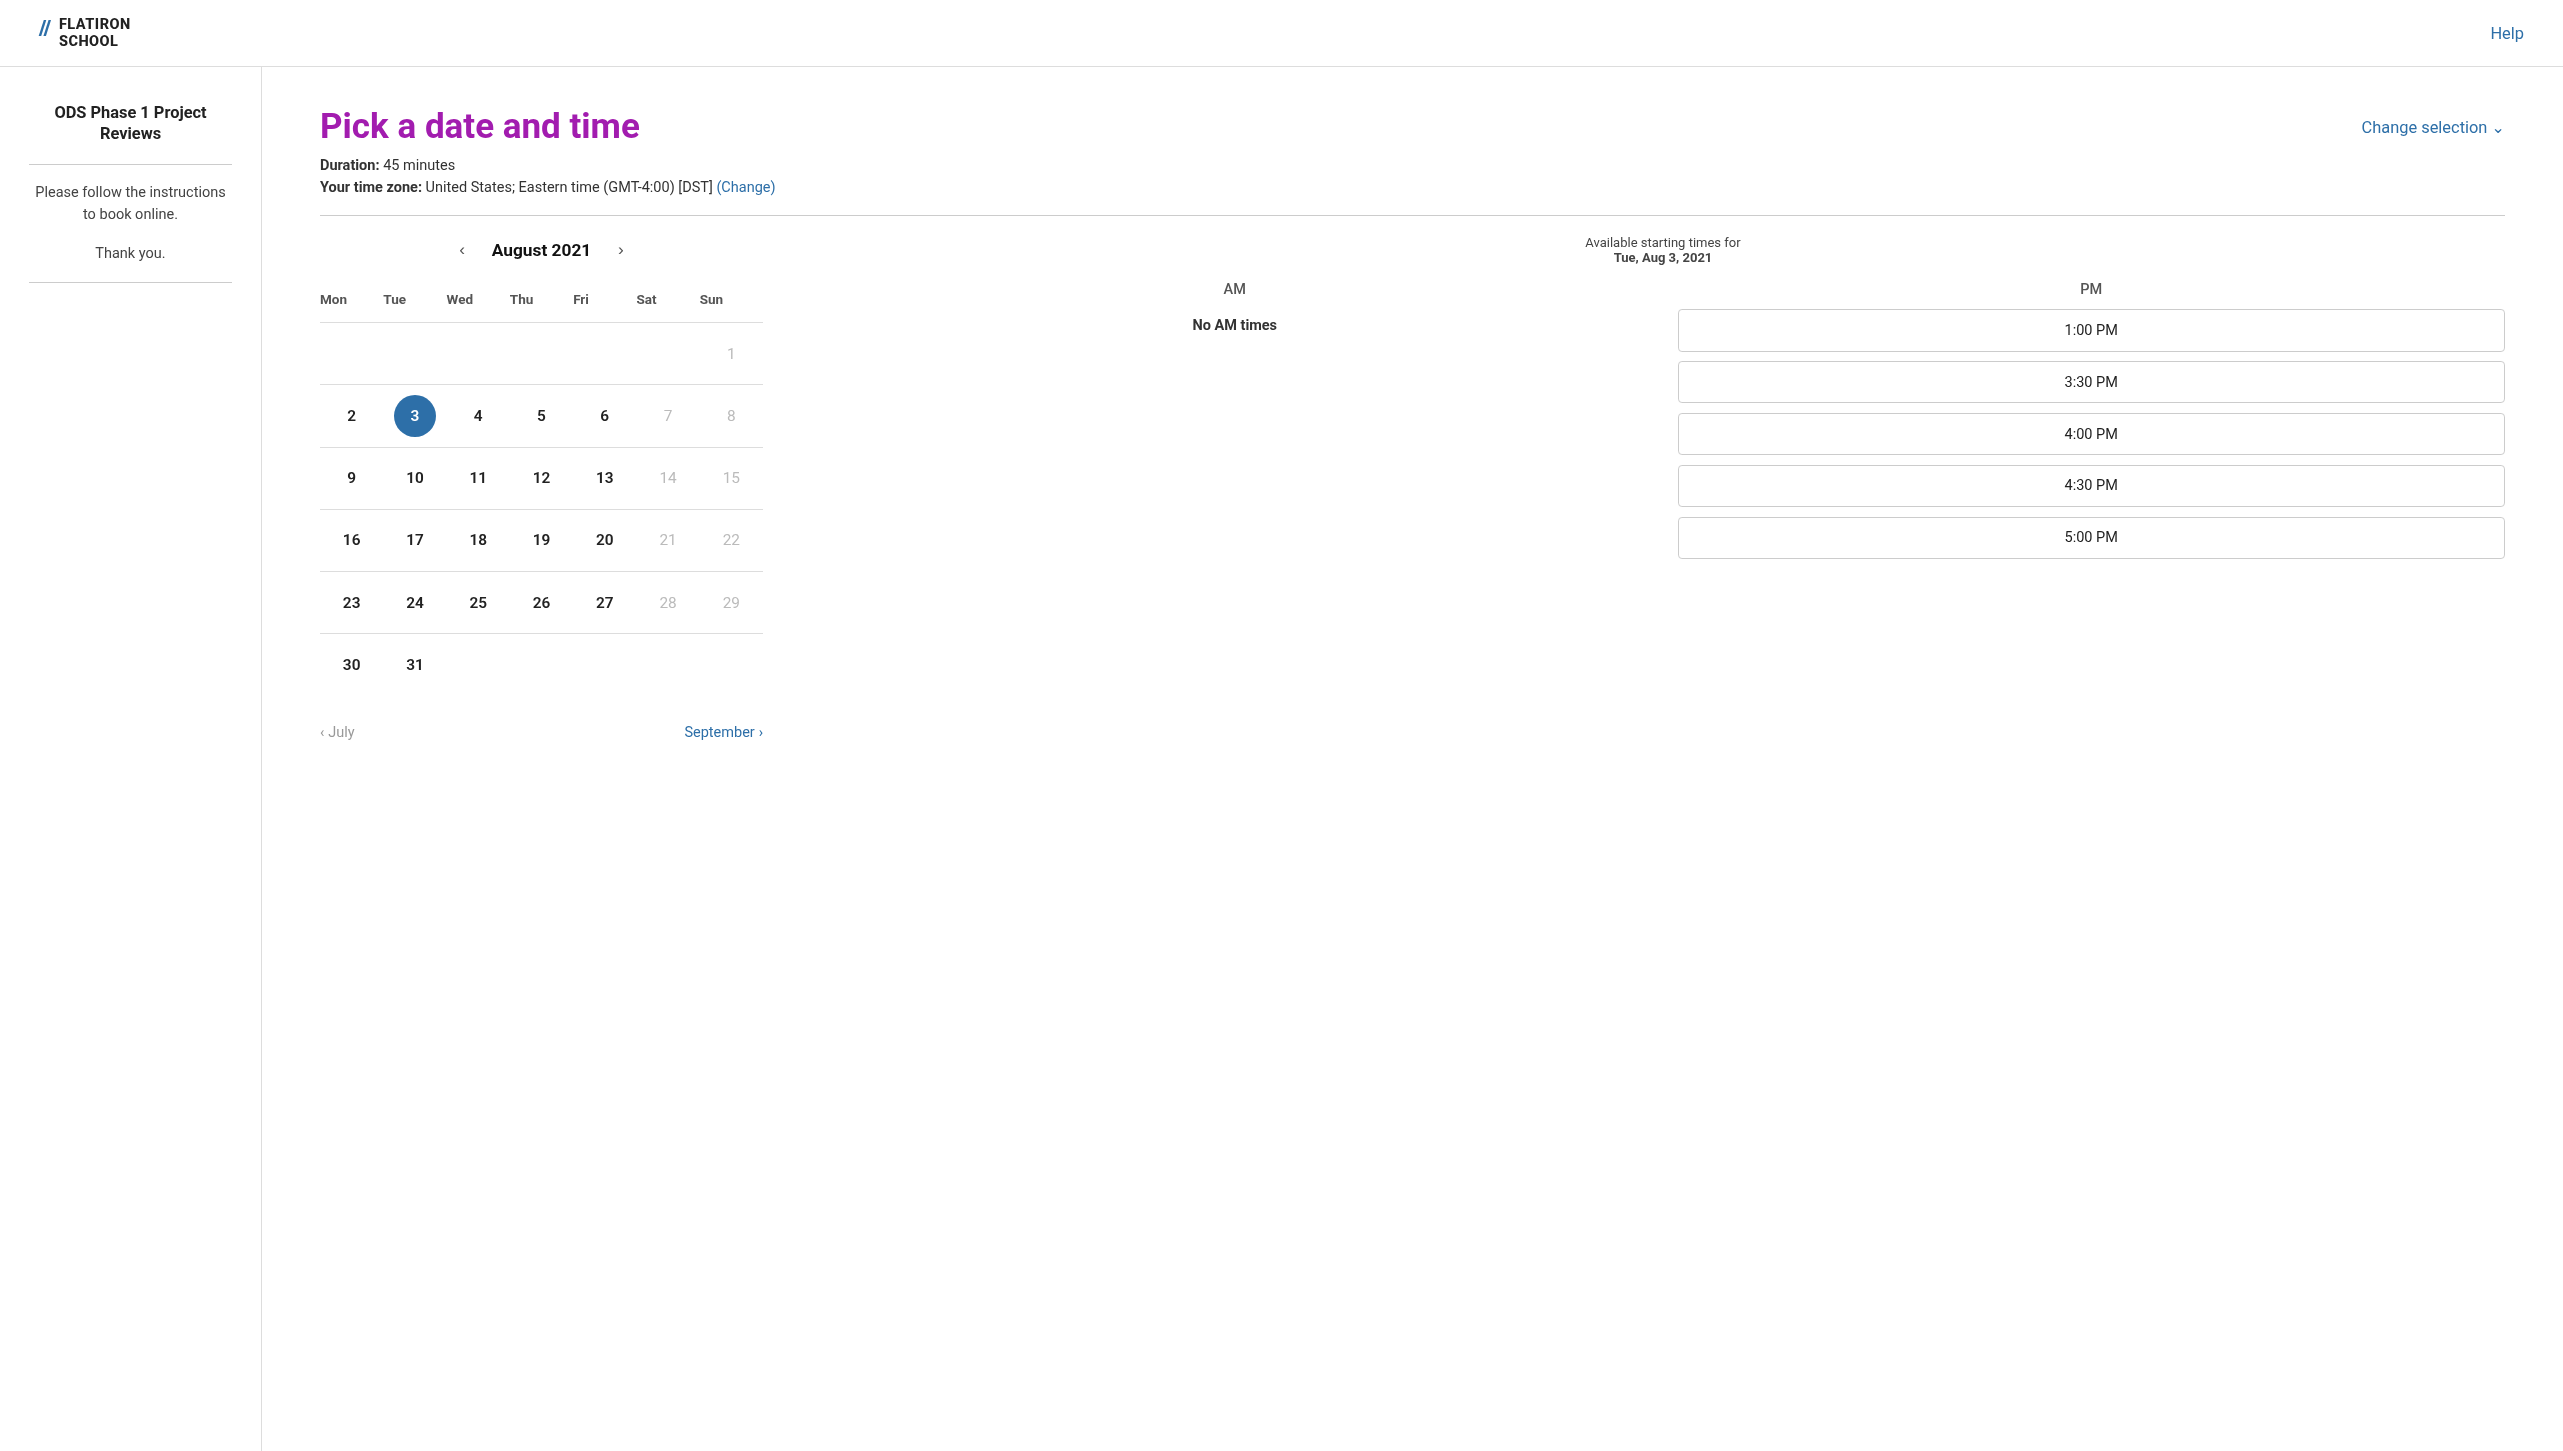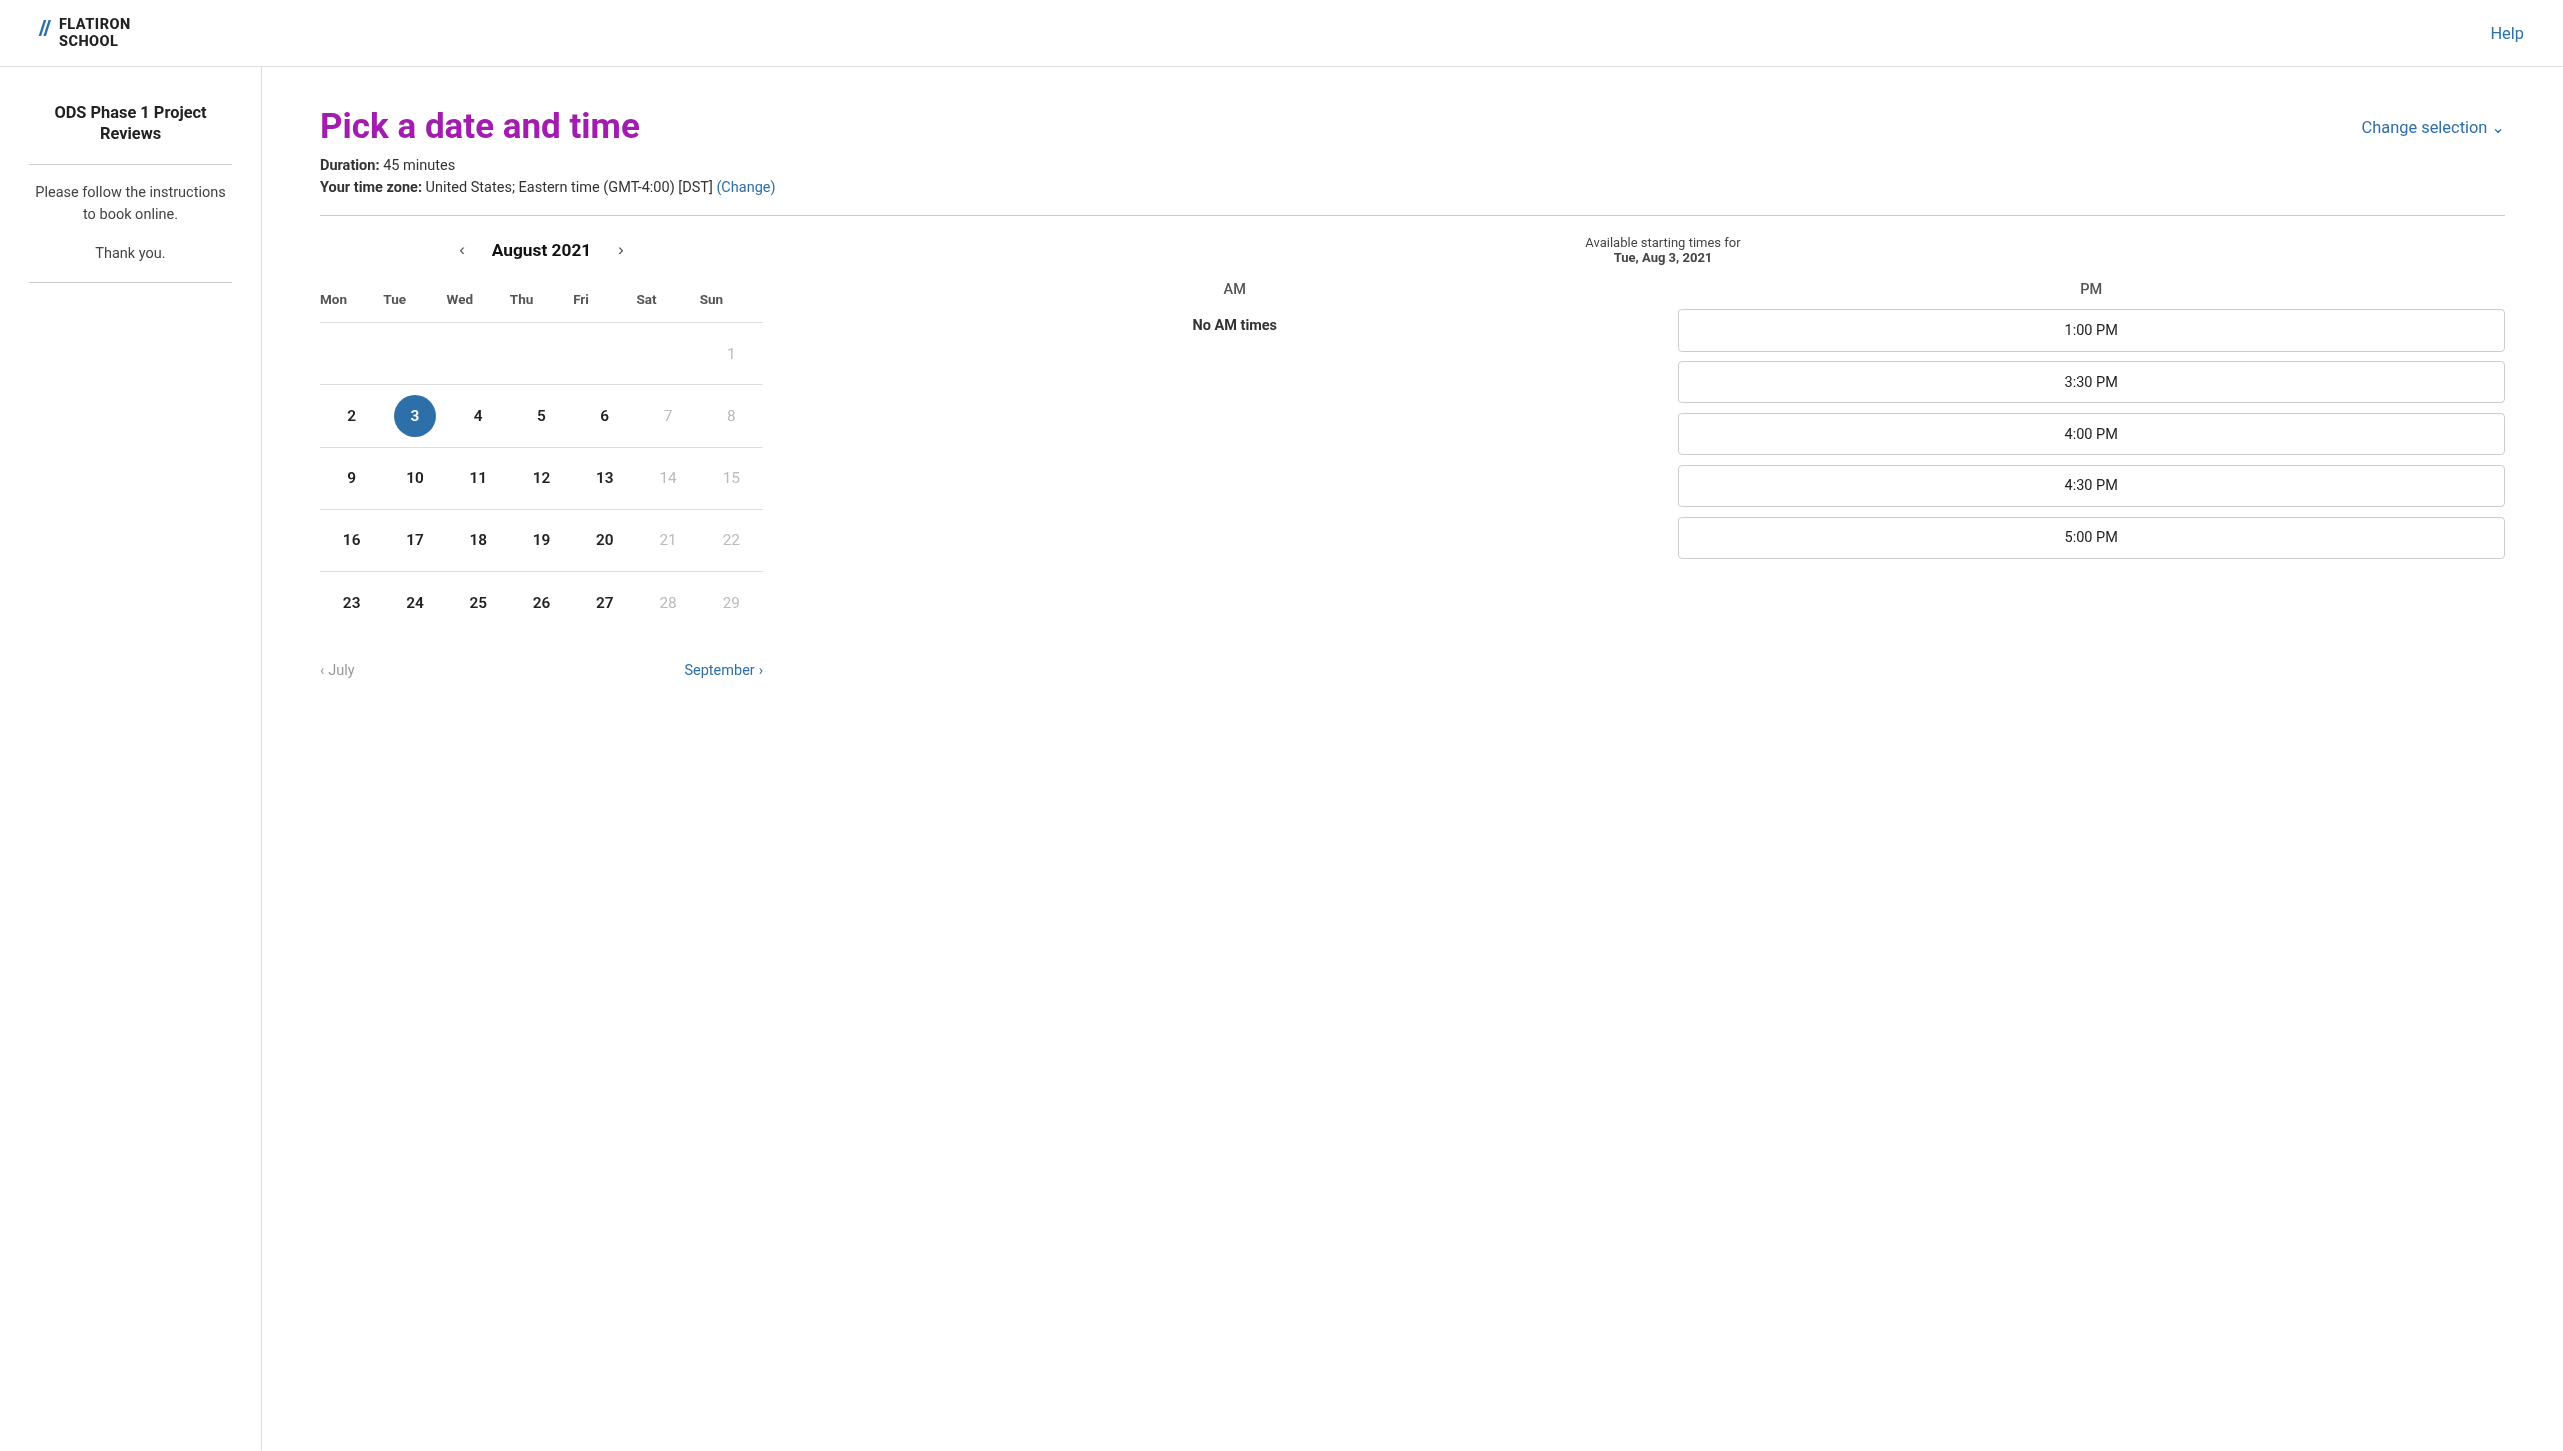--- a/index.html
+++ b/index.html
@@ -411,20 +411,33 @@
                 </td>
                 <td>
                   <div class="day-cell">27</div>
                 </td>
                 <td class="inactive">
                   <div class="day-cell">28</div>
                 </td>
                 <td class="inactive">
                   <div class="day-cell">29</div>
                 </td>
+              </tr>
+              <tr>
+                <td>
+                  <div class="day-cell">30</div>
+                </td>
+                <td>
+                  <div class="day-cell">31</div>
+                </td>
+                <td class="inactive"></td>
+                <td class="inactive"></td>
+                <td class="inactive"></td>
+                <td class="inactive"></td>
+                <td class="inactive"></td>
               </tr>
             </tbody>
         </table>
 
         <div class="calendar-nav-links">
           <span class="prev-month">
             <span>‹</span>
             <span>July</span>
           </span>
           <span class="next-month">

